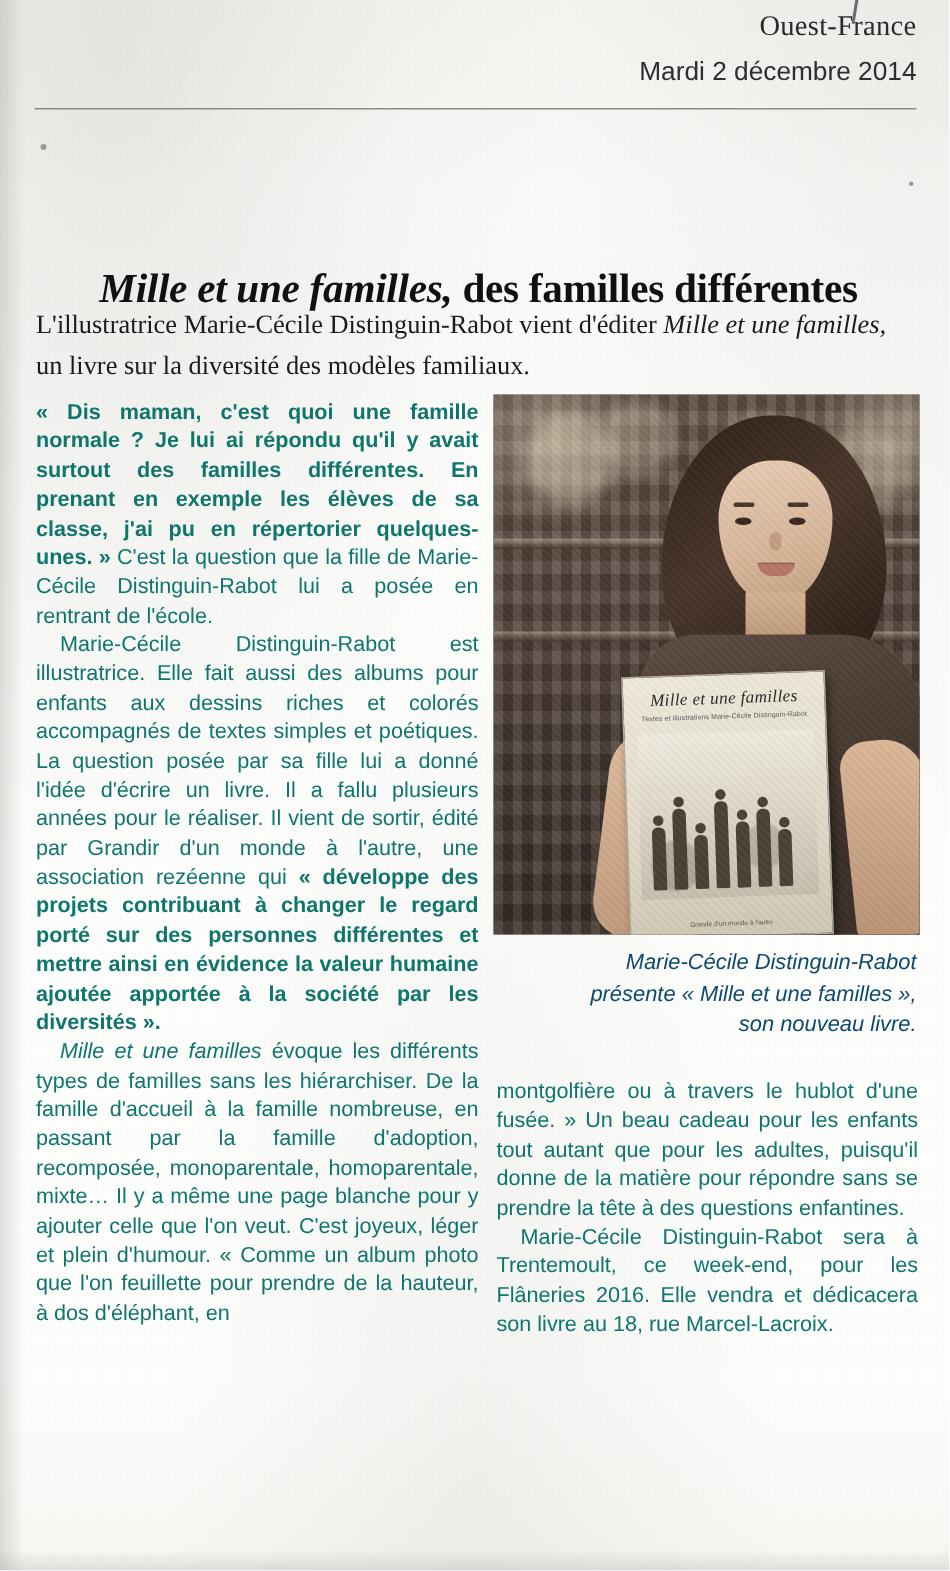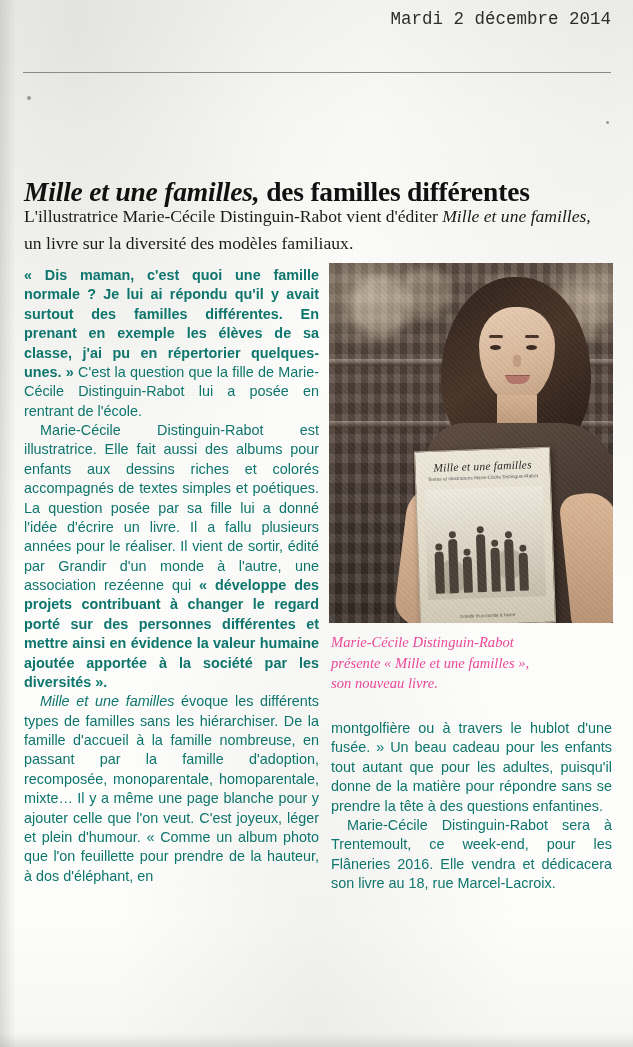--- a/index.html
+++ b/index.html
@@ -107,21 +107,21 @@
   .brand .hyphen-mark {
     position: absolute;
     left: 63px;
     top: -5px;
     width: 2px;
     height: 17px;
     background: #6a6a6a;
     transform: rotate(9deg);
   }
   .dateline .date {
-    font-family: Liberation Mono, monospace;
+    font-family: Liberation Sans, sans-serif;
     font-size: 17.5px;
     color: #2e2e2e;
     margin-top: 3px;
   }
   .rule-top {
     position: absolute;
     top: 72px;
     left: 23px;
     width: 588px;
     height: 1px;
@@ -138,20 +138,21 @@
     position: absolute;
     top: 158px;
     left: 24px;
     width: 590px;
     font-family: "Liberation Serif", serif;
     font-size: 27.5px;
     font-weight: bold;
     color: #111;
     letter-spacing: -0.2px;
     line-height: 1.15;
+    text-align: center;
   }
   .headline .it { font-style: italic; }
 
   .standfirst {
     position: absolute;
     top: 203px;
     left: 24px;
     width: 578px;
     font-family: "Liberation Serif", serif;
     font-size: 17.6px;
@@ -365,25 +366,26 @@
     background-image:
       repeating-linear-gradient(45deg, rgba(255,255,255,.05) 0 2px, rgba(0,0,0,.06) 2px 4px);
     pointer-events: none;
   }
 
   .caption {
     position: absolute;
     top: 632px;
     left: 331px;
     width: 280px;
-    font-family: Liberation Serif, serif;
+    font-family: Liberation Sans, sans-serif;
     font-style: italic;
     font-size: 14.6px;
     line-height: 1.42;
-    color: #ec4899;
+    color: #0c4a6e;
+    text-align: right;
   }
 
   .edge-shadow-left {
     position: absolute;
     top: 0; left: 0;
     width: 16px; height: 1047px;
     background: linear-gradient(90deg, rgba(150,150,145,.30), rgba(255,255,255,0));
     pointer-events: none;
   }
   .edge-shadow-bottom {
@@ -395,20 +397,24 @@
   }
 </style>
 </head>
 <body>
 
 <div class="scan-bg"></div>
 <div class="page">
 
 
   <div class="dateline">
+    <div class="brand">
+      <span>Ouest-France</span>
+      <span class="hyphen-mark"></span>
+    </div>
     <div class="date">Mardi 2 décembre 2014</div>
   </div>
 
   <div class="rule-top"></div>
   <div class="speck" style="left:27px; top:96px; width:4px; height:4px;"></div>
   <div class="speck" style="left:606px; top:121px; width:3px; height:3px;"></div>
   <div class="speck" style="left:205px; top:776px; width:3px; height:3px;"></div>
 
   <h1 class="headline">
     <span class="it">Mille et une familles,</span><span> des familles différentes</span>

